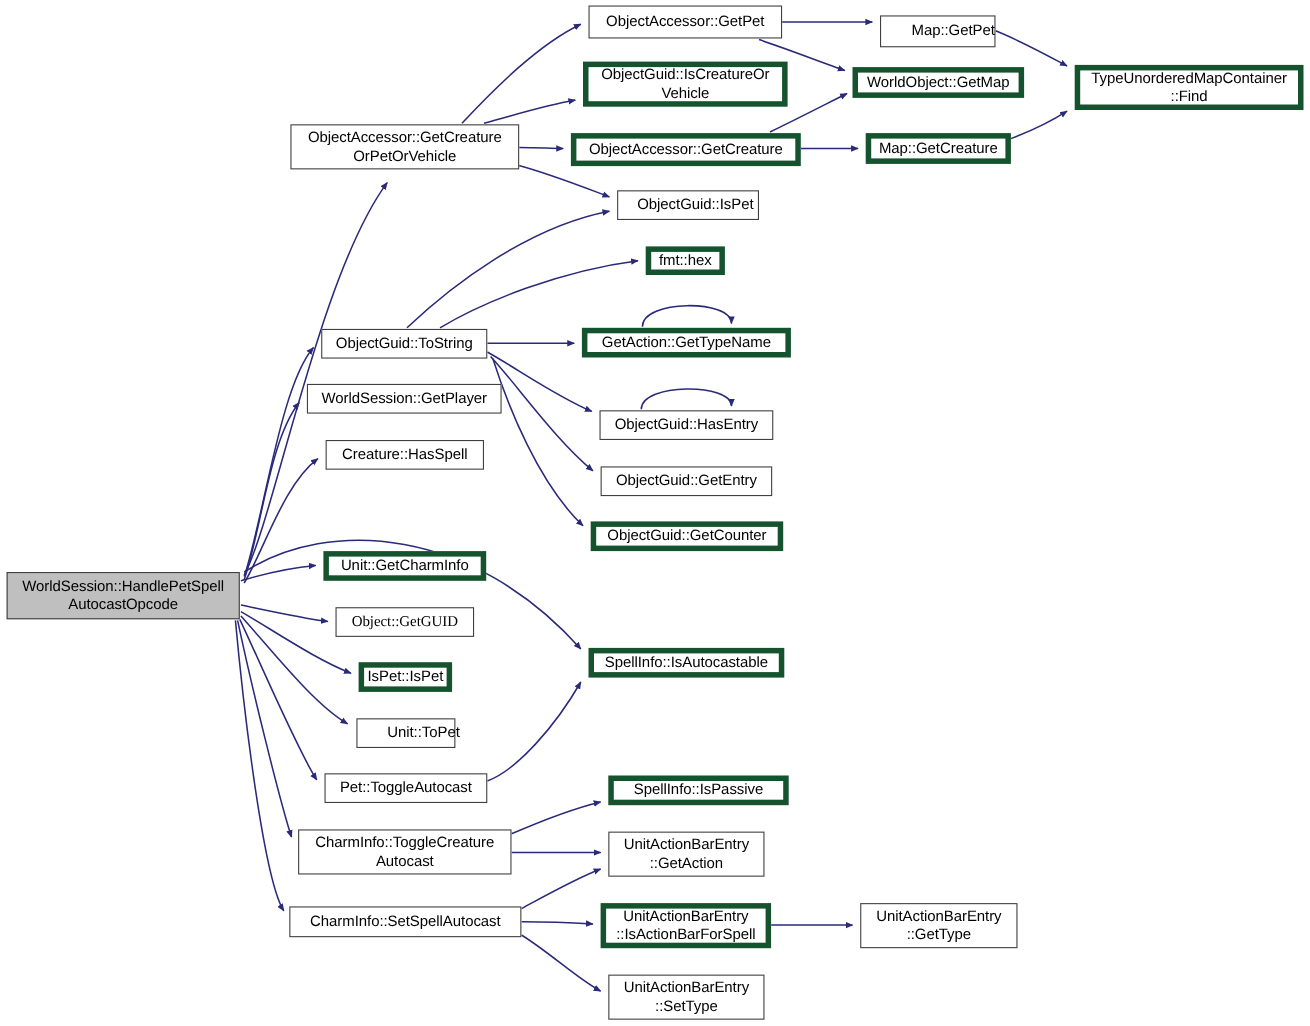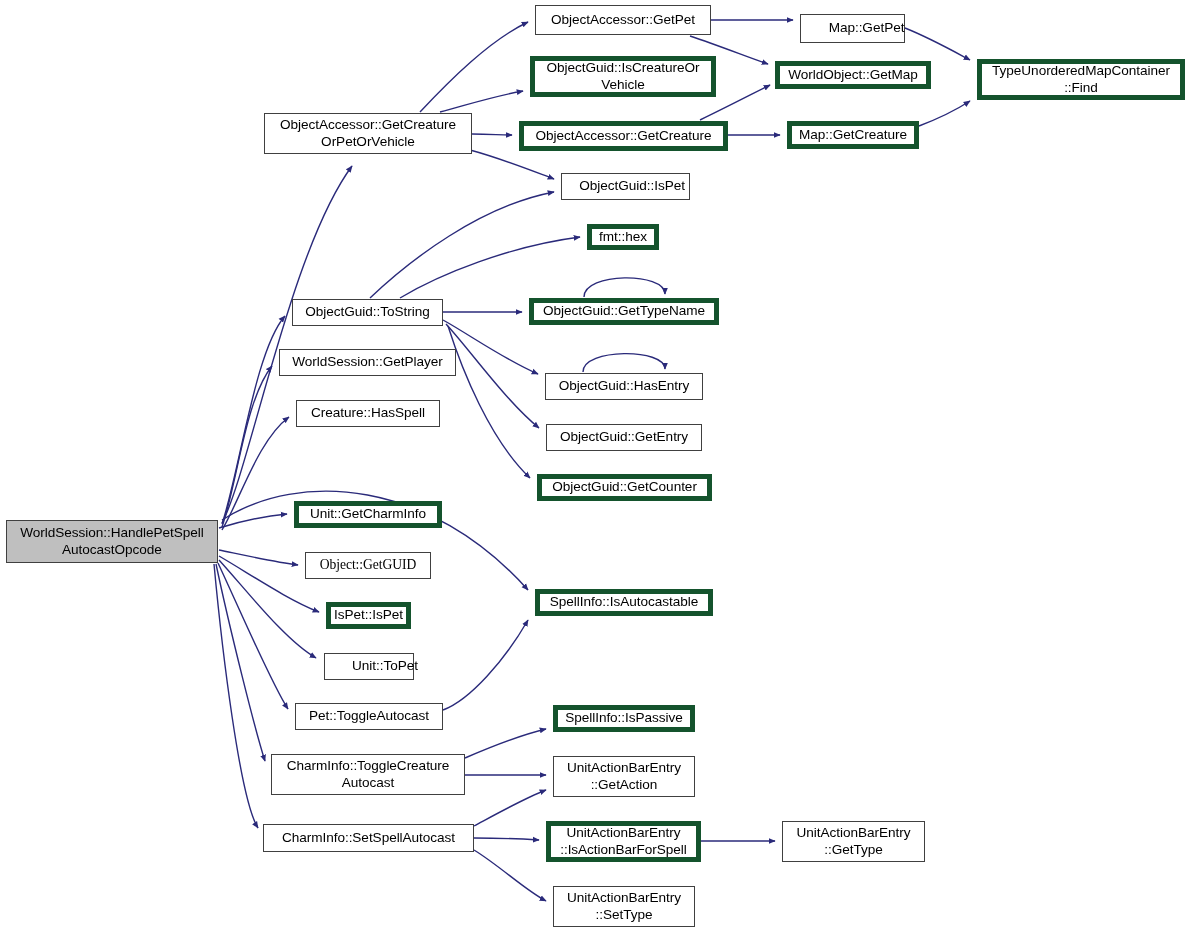--- a/index.html
+++ b/index.html
@@ -103,33 +103,33 @@
 Vehicle</span></div>
     <div class="node" style="left: 519px; top: 121px; width: 209px; height: 30px;"><span>ObjectAccessor::GetCreature</span></div>
     <div class="node thick" style="left: 561px; top: 173px; width: 129px; height: 27px; justify-content: flex-end;"><span>ObjectGuid::IsPet</span></div>
     <div class="node thick" style="left: 800px; top: 14px; width: 105px; height: 29px; padding-left: 32px;"><span>Map::GetPet</span></div>
     <div class="node" style="left: 775px; top: 61px; width: 156px; height: 28px;"><span>WorldObject::GetMap</span></div>
     <div class="node" style="left: 787px; top: 121px; width: 132px; height: 28px;"><span>Map::GetCreature</span></div>
     <div class="node" style="left: 977px; top: 59px; width: 208px; height: 41px;"><span>TypeUnorderedMapContainer
 ::Find</span></div>
     <div class="node" style="left: 587px; top: 224px; width: 72px; height: 26px;"><span>fmt::hex</span></div>
     <div class="node thick" style="left: 292px; top: 299px; width: 151px; height: 27px;"><span>ObjectGuid::ToString</span></div>
-    <div class="node" style="left: 529px; top: 298px; width: 190px; height: 27px;"><span>ObjectGuid::GetTypeName</span></div>
+    <div class="node" style="left: 529px; top: 298px; width: 190px; height: 27px;"><span>GetAction::GetTypeName</span></div>
     <div class="node thick" style="left: 279px; top: 349px; width: 177px; height: 27px;"><span>WorldSession::GetPlayer</span></div>
     <div class="node thick" style="left: 545px; top: 373px; width: 158px; height: 27px;"><span>ObjectGuid::HasEntry</span></div>
     <div class="node thick" style="left: 296px; top: 400px; width: 144px; height: 27px;"><span>Creature::HasSpell</span></div>
     <div class="node thick" style="left: 546px; top: 424px; width: 156px; height: 27px;"><span>ObjectGuid::GetEntry</span></div>
     <div class="node" style="left: 537px; top: 474px; width: 175px; height: 27px;"><span>ObjectGuid::GetCounter</span></div>
     <div class="node" style="left: 294px; top: 501px; width: 148px; height: 27px;"><span>Unit::GetCharmInfo</span></div>
     <div class="node thick" style="left: 305px; top: 552px; width: 126px; height: 27px; font-family: Liberation Serif, serif;"><span>Object::GetGUID</span></div>
     <div class="node" style="left: 326px; top: 602px; width: 85px; height: 27px;"><span>IsPet::IsPet</span></div>
     <div class="node thick" style="left: 324px; top: 653px; width: 90px; height: 27px; padding-left: 36px;"><span>Unit::ToPet</span></div>
     <div class="node thick" style="left: 295px; top: 703px; width: 148px; height: 27px;"><span>Pet::ToggleAutocast</span></div>
     <div class="node" style="left: 535px; top: 589px; width: 178px; height: 27px;"><span>SpellInfo::IsAutocastable</span></div>
-    <div class="node" style="left: 553px; top: 705px; width: 142px; height: 27px; align-items: center;"><span>SpellInfo::IsPassive</span></div>
+    <div class="node" style="left: 553px; top: 705px; width: 164px; height: 27px; align-items: center;"><span>SpellInfo::IsPassive</span></div>
     <div class="node thick" style="left: 271px; top: 754px; width: 194px; height: 41px;"><span>CharmInfo::ToggleCreature
 Autocast</span></div>
     <div class="node thick" style="left: 553px; top: 756px; width: 142px; height: 41px;"><span>UnitActionBarEntry
 ::GetAction</span></div>
     <div class="node thick" style="left: 263px; top: 824px; width: 211px; height: 28px;"><span>CharmInfo::SetSpellAutocast</span></div>
     <div class="node" style="left: 546px; top: 821px; width: 155px; height: 41px;"><span>UnitActionBarEntry
 ::IsActionBarForSpell</span></div>
     <div class="node thick" style="left: 782px; top: 821px; width: 143px; height: 41px;"><span>UnitActionBarEntry
 ::GetType</span></div>
     <div class="node thick" style="left: 553px; top: 886px; width: 142px; height: 41px;"><span>UnitActionBarEntry

